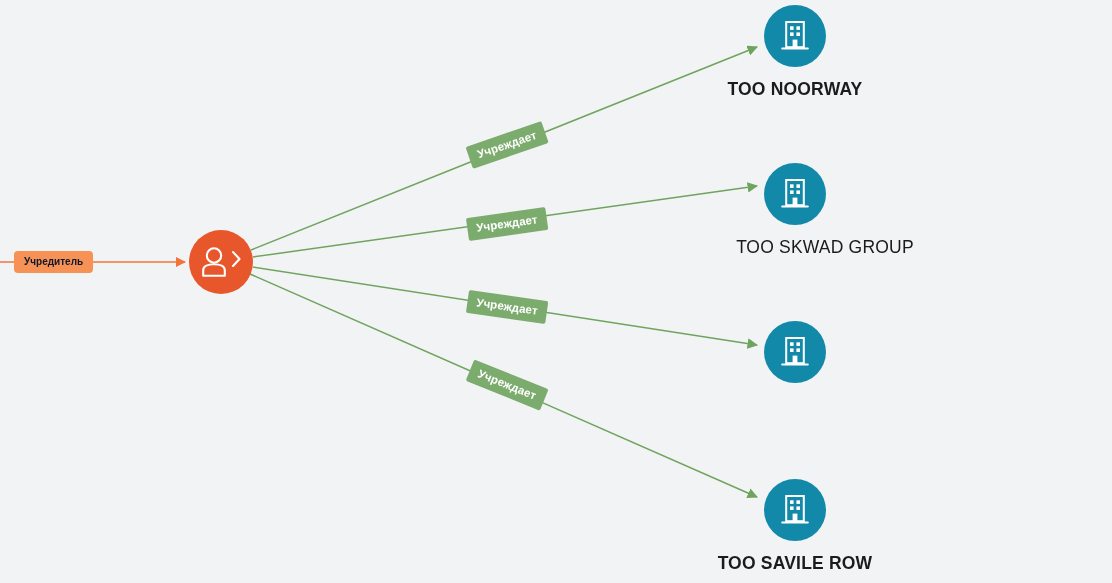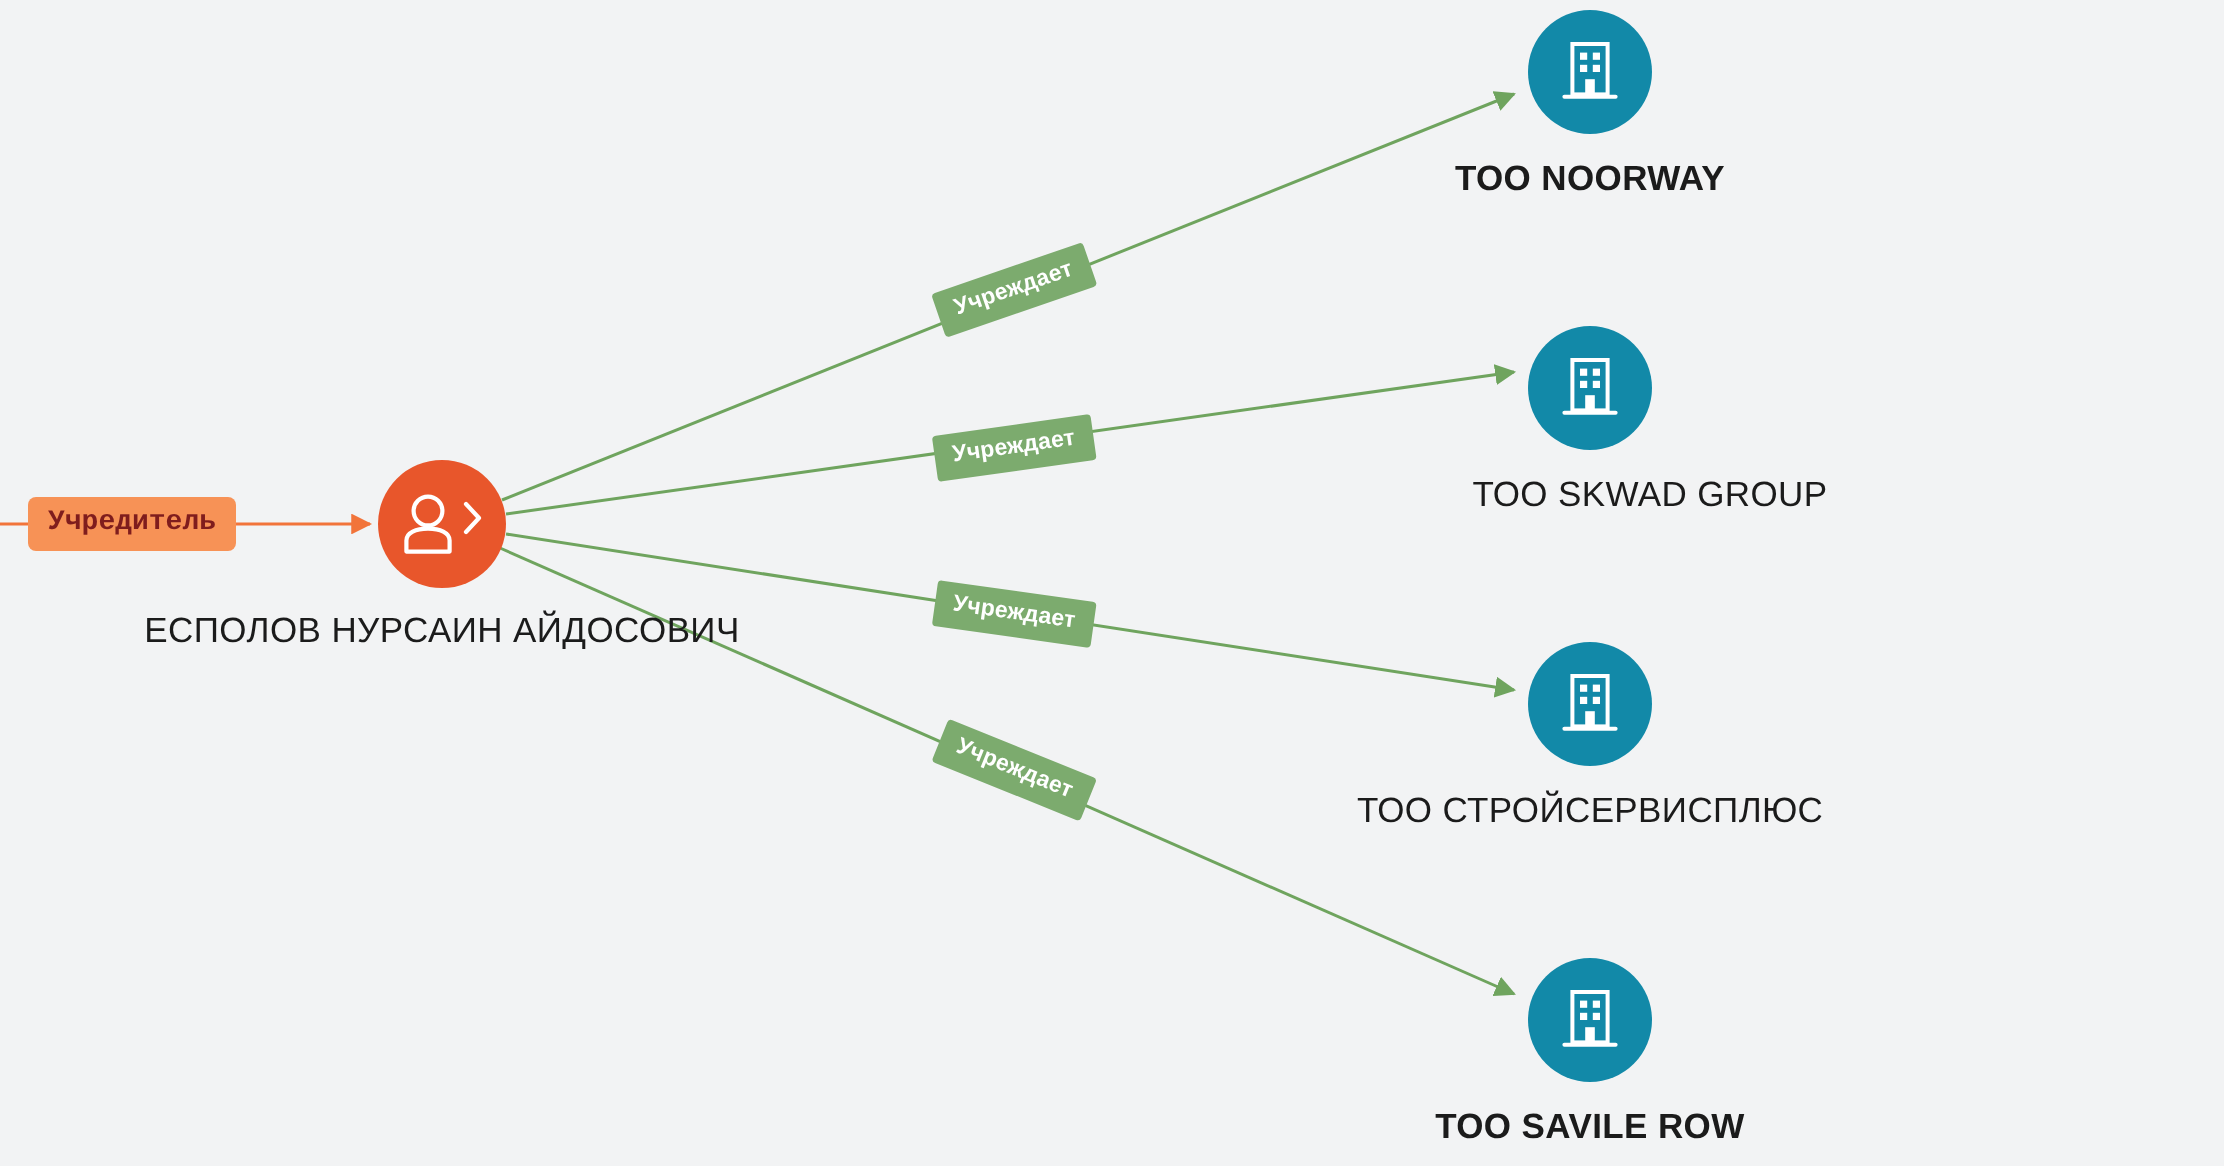--- a/index.html
+++ b/index.html
@@ -76,27 +76,27 @@
     white-space: nowrap;
     font-family: "Liberation Sans", sans-serif;
     cursor: pointer;
   }
 
   
   .in-badge {
     position: absolute;
     transform: translate(0, -50%);
     background: #f79256;
-    color: #7f1d1d;
-    font-size: 14px;
+    color: #0f172a;
+    font-size: 10px;
     font-weight: bold;
     padding: 5px 10px 6px;
     border-radius: 4px;
     white-space: nowrap;
-    font-family: Liberation Mono, monospace;
+    font-family: Liberation Sans, sans-serif;
     cursor: pointer;
   }
 </style>
 </head>
 <body>
 
 <div id="graph-canvas">
 
   <svg id="edge-layer" viewBox="0 0 1112 583" xmlns="http://www.w3.org/2000/svg">
     <defs>
@@ -136,23 +136,20 @@
     <span>Учреждает</span>
   </div>
 
   <div class="node person" style="left:221px; top:262px;">
     <svg width="46" height="32" viewBox="0 0 46 32">
       <circle cx="16" cy="9.5" r="7.2" fill="none" stroke="#ffffff" stroke-width="2.1"></circle>
       <path d="M 5.2 29.8 L 5.2 24.2 C 5.2 20.3 10.0 18.3 16 18.3 C 22.0 18.3 26.8 20.3 26.8 24.2 L 26.8 29.8 Z" fill="none" stroke="#ffffff" stroke-width="2.1" stroke-linejoin="round"></path>
       <path d="M 35 6 L 41.5 13 L 35 20" fill="none" stroke="#ffffff" stroke-width="2.1" stroke-linecap="round" stroke-linejoin="round"></path>
     </svg>
   </div>
-  <div class="node-caption" style="left:221px; top:305px;">
-    <span>ЕСПОЛОВ НУРСАИН АЙДОСОВИЧ</span>
-  </div>
 
   <div class="node company" style="left:795px; top:36px;">
     <svg width="30" height="32" viewBox="0 0 30 32">
       <rect x="6.2" y="2.0" width="17.6" height="25.2" fill="none" stroke="#ffffff" stroke-width="2"></rect>
       <rect x="10.0" y="6.3" width="3.6" height="3.6" fill="#ffffff"></rect>
       <rect x="16.4" y="6.3" width="3.6" height="3.6" fill="#ffffff"></rect>
       <rect x="10.0" y="12.4" width="3.6" height="3.6" fill="#ffffff"></rect>
       <rect x="16.4" y="12.4" width="3.6" height="3.6" fill="#ffffff"></rect>
       <rect x="12.6" y="19.6" width="4.8" height="7.6" fill="#ffffff"></rect>
       <line x1="2.2" y1="28.4" x2="27.8" y2="28.4" stroke="#ffffff" stroke-width="2" stroke-linecap="round"></line>
@@ -181,23 +178,20 @@
     <svg width="30" height="32" viewBox="0 0 30 32">
       <rect x="6.2" y="2.0" width="17.6" height="25.2" fill="none" stroke="#ffffff" stroke-width="2"></rect>
       <rect x="10.0" y="6.3" width="3.6" height="3.6" fill="#ffffff"></rect>
       <rect x="16.4" y="6.3" width="3.6" height="3.6" fill="#ffffff"></rect>
       <rect x="10.0" y="12.4" width="3.6" height="3.6" fill="#ffffff"></rect>
       <rect x="16.4" y="12.4" width="3.6" height="3.6" fill="#ffffff"></rect>
       <rect x="12.6" y="19.6" width="4.8" height="7.6" fill="#ffffff"></rect>
       <line x1="2.2" y1="28.4" x2="27.8" y2="28.4" stroke="#ffffff" stroke-width="2" stroke-linecap="round"></line>
     </svg>
   </div>
-  <div class="node-caption" style="left:795px; top:395px;">
-    <span>ТОО СТРОЙСЕРВИСПЛЮС</span>
-  </div>
 
   <div class="node company" style="left:795px; top:510px;">
     <svg width="30" height="32" viewBox="0 0 30 32">
       <rect x="6.2" y="2.0" width="17.6" height="25.2" fill="none" stroke="#ffffff" stroke-width="2"></rect>
       <rect x="10.0" y="6.3" width="3.6" height="3.6" fill="#ffffff"></rect>
       <rect x="16.4" y="6.3" width="3.6" height="3.6" fill="#ffffff"></rect>
       <rect x="10.0" y="12.4" width="3.6" height="3.6" fill="#ffffff"></rect>
       <rect x="16.4" y="12.4" width="3.6" height="3.6" fill="#ffffff"></rect>
       <rect x="12.6" y="19.6" width="4.8" height="7.6" fill="#ffffff"></rect>
       <line x1="2.2" y1="28.4" x2="27.8" y2="28.4" stroke="#ffffff" stroke-width="2" stroke-linecap="round"></line>

